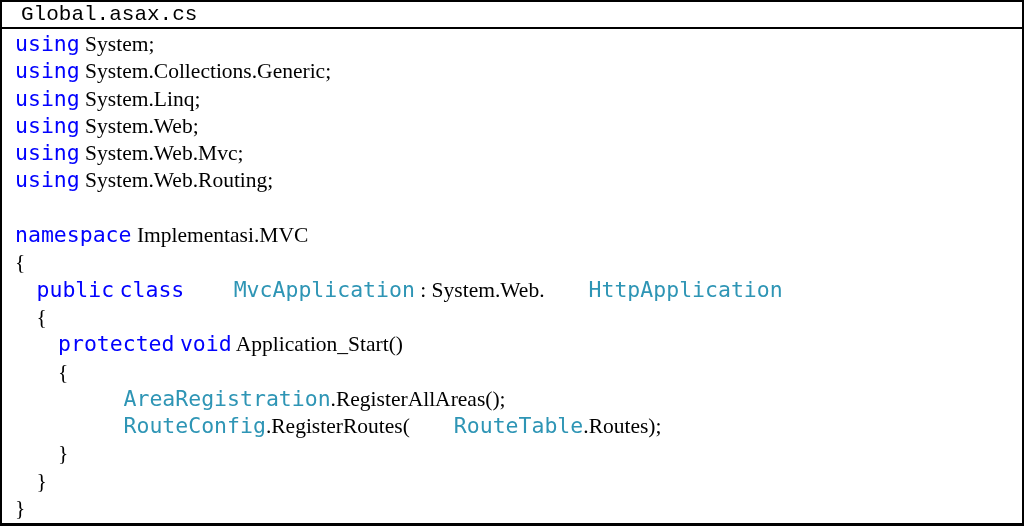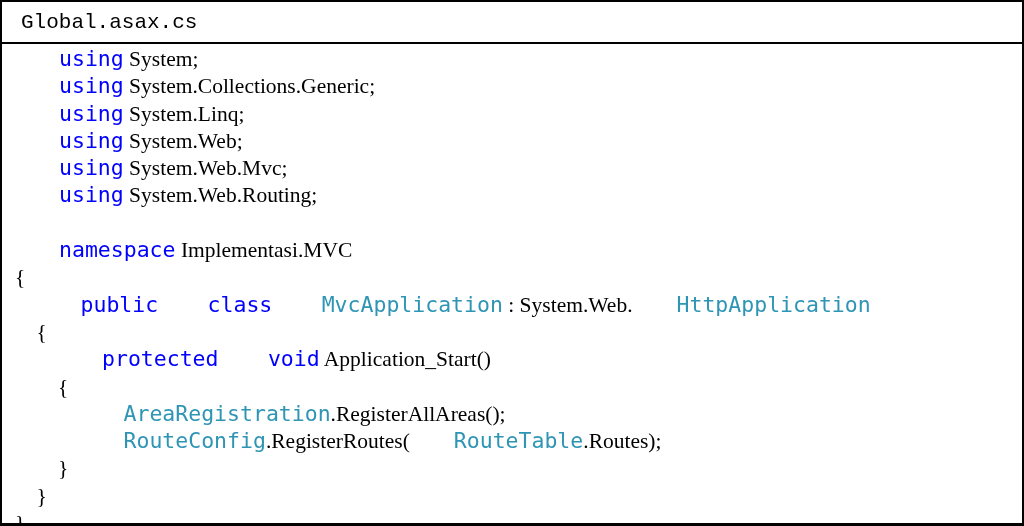--- a/index.html
+++ b/index.html
@@ -13,42 +13,42 @@
   .frame {
     position: absolute;
     inset: 0;
     box-sizing: border-box;
     border: 2px solid var(--border, #000);
     border-bottom-width: 3px;
     background: var(--bg, #fff);
   }
   .titlebar {
     box-sizing: border-box;
-    height: 42px;
+    height: 27px;
     border-bottom: 2px solid var(--border, #000);
     display: flex;
     align-items: center;
     padding-left: 19px;
     font-family: "Liberation Mono", monospace;
     font-size: 21px;
     color: var(--plain, #000);
     background: var(--bg, #fff);
     white-space: pre;
   }
   .code {
     box-sizing: border-box;
     padding: 1px 0 0 13px;
     font-family: "DejaVu Sans Mono", monospace;
     font-size: 21.5px;
     line-height: 27.3px;
     color: var(--plain, #000);
     white-space: pre;
   }
   .line { height: 27.3px; }
-  .tok-k { color: var(--kw, #0000ff); margin-left: 44px; }
+  .tok-k { color: var(--kw, #0000ff); }
   .tok-t { color: var(--type, #2e95b5); padding-left: 44px; }
   .tok-p { color: var(--plain, #000); font-family: Liberation Serif, serif; }
 </style>
 </head>
 <body>
 
 <div class="frame">
   <div class="titlebar">
     <span>Global.asax.cs</span>
   </div>

